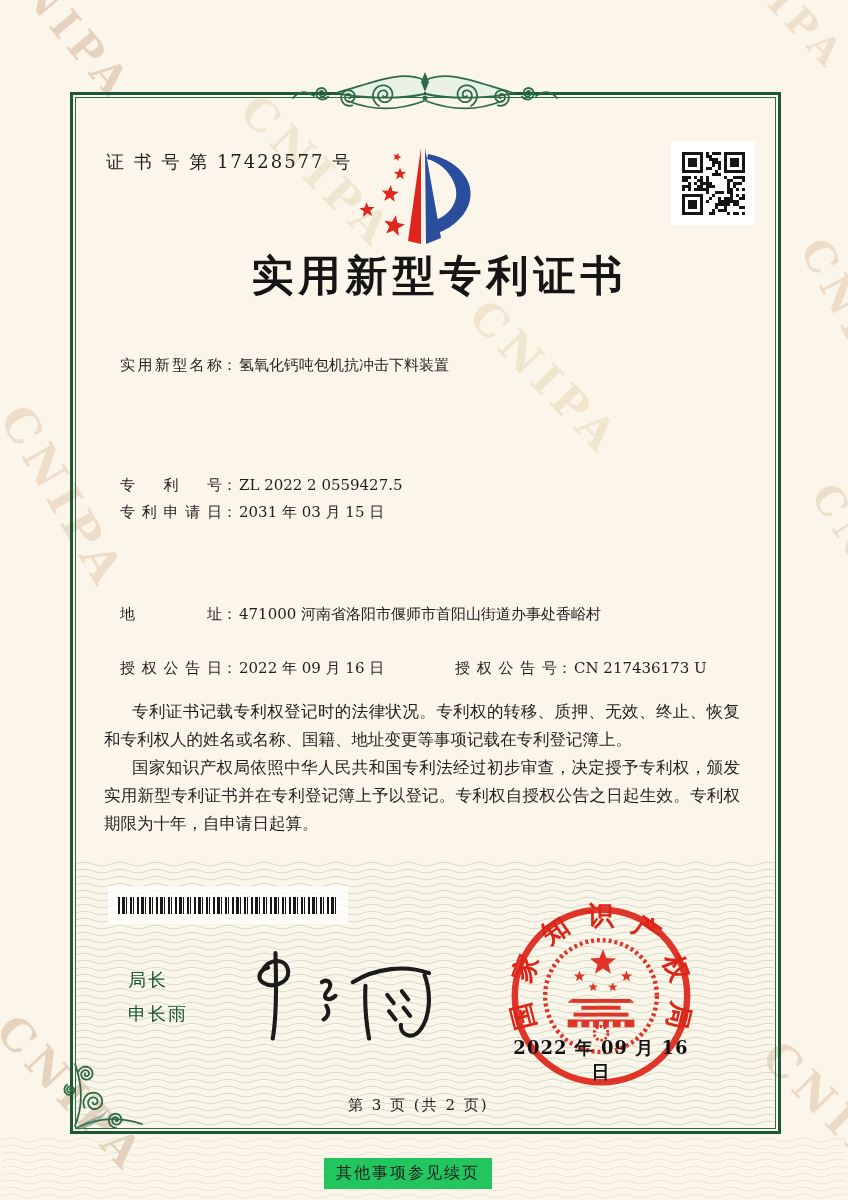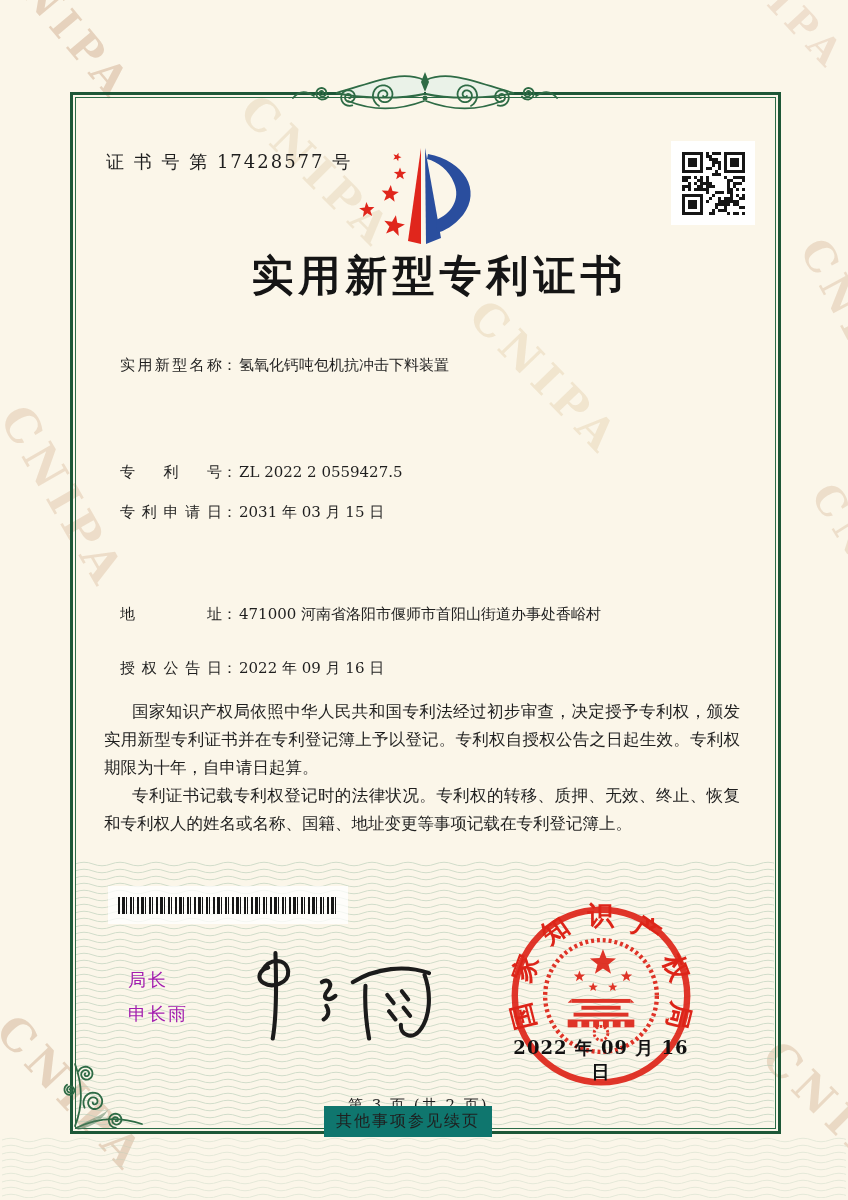--- a/index.html
+++ b/index.html
@@ -38,29 +38,29 @@
             line-height:28px;text-align:justify;}
   .bodytext p{margin:0;text-indent:1.7em;}
   
   .barband{position:absolute;left:108px;top:886px;width:240px;height:38px;background:rgba(255,255,255,.75);}
   .barcode{position:absolute;left:118px;top:897px;width:219px;height:17px;
     background:repeating-linear-gradient(90deg,#161616 0 2px,transparent 2px 4px,#161616 4px 7px,
       transparent 7px 8px,#161616 8px 9px,transparent 9px 12px,#161616 12px 14px,
       transparent 14px 15px,#161616 15px 16px,transparent 16px 19px);}
   
   .signer{position:absolute;left:128px;font-size:18px;letter-spacing:2px;
-          font-family:"Liberation Sans","DejaVu Sans",sans-serif;color:#a21caf;}
+          font-family:"Liberation Sans","DejaVu Sans",sans-serif;color:#14532d;}
   .signtitle{top:968px;} .signname{top:1002px;}
   .sig{position:absolute;left:245px;top:944px;}
   
   .seal{position:absolute;left:503px;top:898px;}
   .sealdate{position:absolute;left:503px;top:1036px;width:196px;text-align:center;
             font-size:18px;font-weight:600;letter-spacing:1px;color:#111;}
   .pageno{position:absolute;left:348px;top:1096px;font-size:15px;letter-spacing:2px;}
-  .footnote{position:absolute;left:324px;top:1106px;background:#0f766e;padding:5px 12px;
+  .footnote{position:absolute;left:324px;top:1158px;background:#22c55e;padding:5px 12px;
             font-size:16px;letter-spacing:2px;}
 </style>
 </head>
 <body>
 
 <div class="page">
 
   <div class="wm wm1">CNIPA</div>
   <div class="wm wm2">CNIPA</div>
   <div class="wm wm3">CNIPA</div>
@@ -391,36 +391,39 @@
           <rect x="18" y="60" width="3" height="3"></rect>
         </g>
       </svg>
   </div>
 
   <div class="title">实用新型专利证书</div>
 
   <div class="field" style="top:356px">
     <span class="flabel">实用新型名称</span><span class="fcolon">：</span><span>氢氧化钙吨包机抗冲击下料装置</span>
   </div>
-  <div class="field" style="top:463px">
+  <div class="field" style="top:476px">
     <span class="flabel">专　利　号</span><span class="fcolon">：</span><span>ZL 2022 2 0559427.5</span>
   </div>
   <div class="field" style="top:503px">
     <span class="flabel">专利申请日</span><span class="fcolon">：</span><span>2031 年 03 月 15 日</span>
   </div>
   <div class="field" style="top:605px">
     <span class="flabel">地　　　址</span><span class="fcolon">：</span><span>471000  河南省洛阳市偃师市首阳山街道办事处香峪村</span>
   </div>
   <div class="field" style="top:659px;width:640px">
     <span class="flabel">授权公告日</span><span class="fcolon">：</span><span>2022 年 09 月 16 日</span>
+    <span class="pair2">
+      <span class="flabel">授权公告号</span><span class="fcolon">：</span><span>CN 217436173 U</span>
+    </span>
   </div>
 
   <div class="bodytext">
+    <p>专利证书记载专利权登记时的法律状况。专利权的转移、质押、无效、终止、恢复和专利权人的姓名或名称、国籍、地址变更等事项记载在专利登记簿上。</p>
     <p>国家知识产权局依照中华人民共和国专利法经过初步审查，决定授予专利权，颁发实用新型专利证书并在专利登记簿上予以登记。专利权自授权公告之日起生效。专利权期限为十年，自申请日起算。</p>
-    <p>专利证书记载专利权登记时的法律状况。专利权的转移、质押、无效、终止、恢复和专利权人的姓名或名称、国籍、地址变更等事项记载在专利登记簿上。</p>
   </div>
 
   <div class="barband"></div>
   <div class="barcode"></div>
 
   <div class="signer signtitle">局长</div>
   <div class="signer signname">申长雨</div>
   <svg class="sig" width="210" height="100" viewBox="0 0 230 110">
     <g fill="none" stroke="#1b1b1b" stroke-width="4.5" stroke-linecap="round">
       <path d="M18,30 C26,15 45,15 47,30 C48,43 30,49 20,43 C12,38 15,28 25,26"></path>

